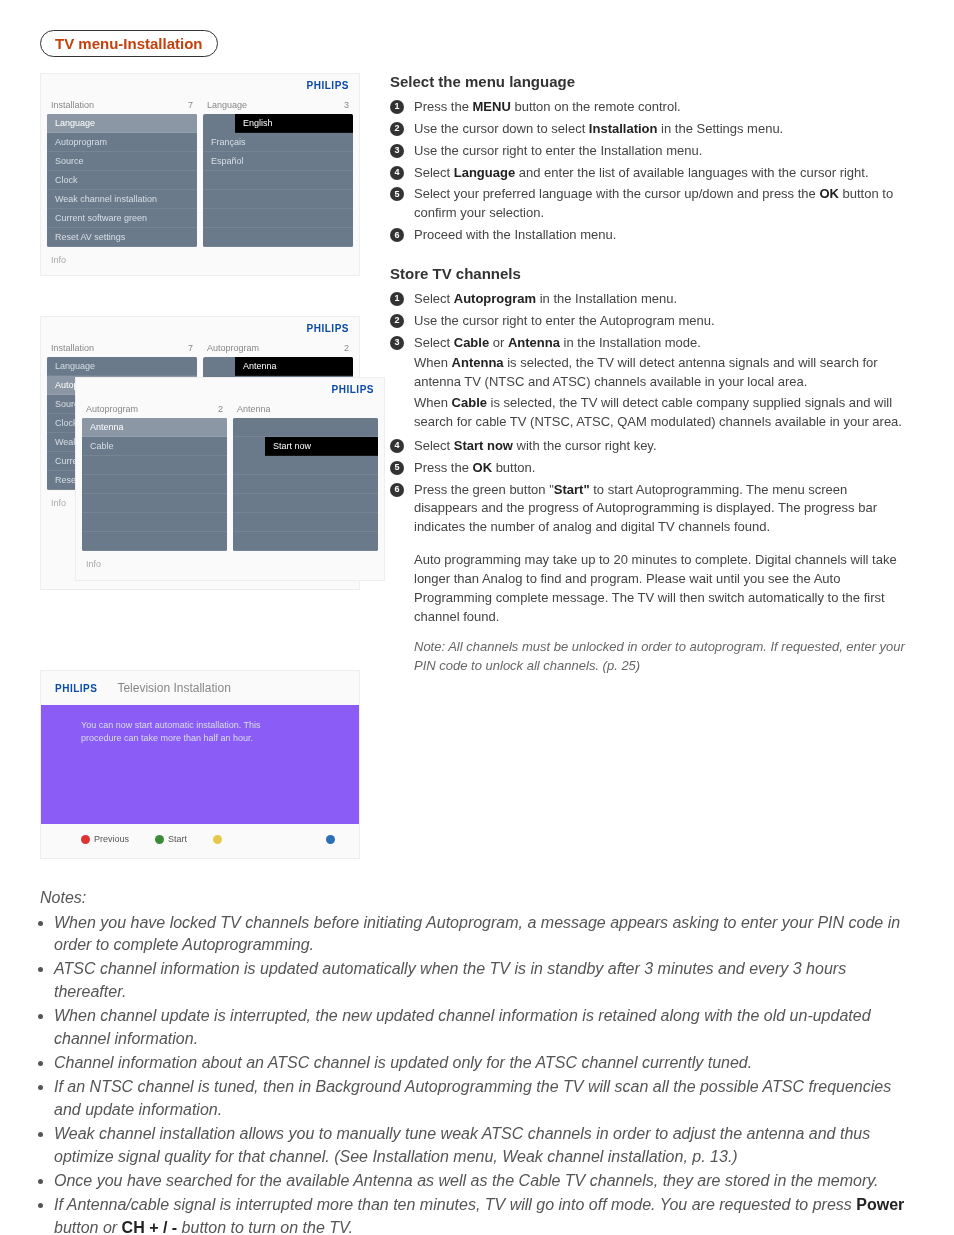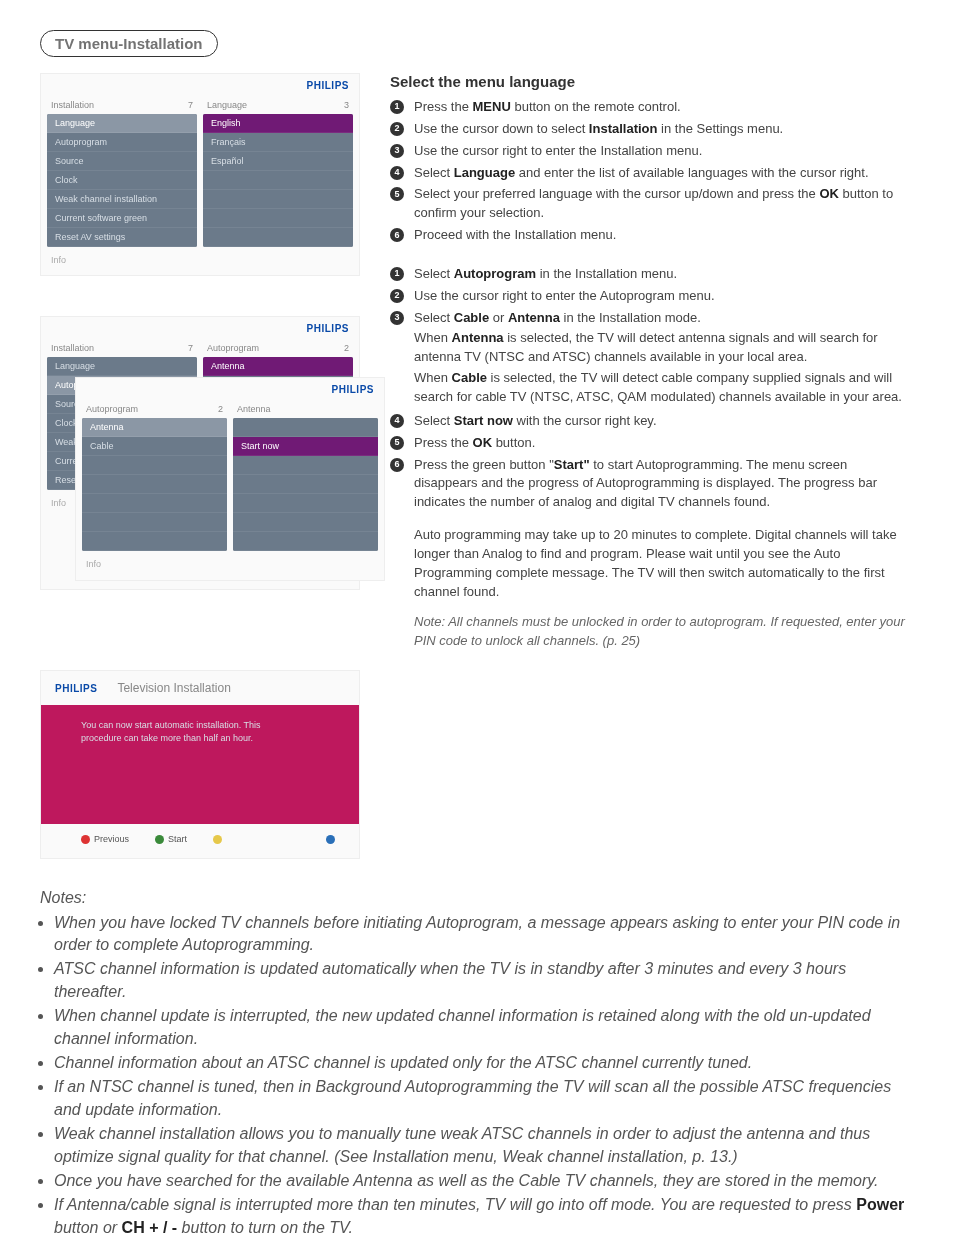--- a/index.html
+++ b/index.html
@@ -11,21 +11,21 @@
     background: #fff;
     width: 874px;
   }
   .page-title {
     display: inline-block;
     border: 1.5px solid #333;
     border-radius: 14px;
     padding: 4px 14px;
     font-weight: bold;
     font-size: 15px;
-    color: #737373;
+    color: #c2410c;
   }
   .content {
     display: flex;
     gap: 30px;
     margin-top: 16px;
   }
   .left-col { width: 320px; }
   .right-col { flex: 1; }
   .tv-screen {
     background: #fafafa;
@@ -56,37 +56,37 @@
   }
   .panel-body { background: #6b7a8a; border-radius: 2px; overflow: hidden; }
   .panel-row {
     font-size: 9px;
     color: #d8dfe6;
     padding: 4px 8px;
     border-bottom: 1px solid rgba(255,255,255,0.08);
     background: #6b7a8a;
     min-height: 10px;
   }
-  .panel-row.active { background: #701a75; color: #fff; }
+  .panel-row.active { background: #000000; color: #fff; margin-left: 32px; }
   .panel-row.highlight { background: #8b97a5; color: #fff; }
   .panel-footer { color: #aaa; font-size: 9px; padding: 8px 4px 4px 4px; }
   .tv-screen.overlay { position: relative; height: 260px; }
   .tv-screen.overlay .sub {
     position: absolute;
     top: 60px; left: 34px; right: -26px;
     background: #fafafa;
     border: 1px solid #eee;
     padding: 6px;
     height: 190px;
   }
   .install-screen { background: #fafafa; border: 1px solid #eee; padding: 0; margin-bottom: 20px; }
   .install-head { display: flex; align-items: center; gap: 20px; padding: 10px 14px; }
   .install-head .logo { color:#0a4aa8; font-weight:bold; font-size:10px; letter-spacing:0.5px; }
   .install-head .ttl { color:#888; font-size:12px; }
-  .install-body { background:#be185d; color:#d8dfe6; font-size:9px; padding: 14px 40px 80px 40px; line-height:1.4; }
+  .install-body { background:#8b5cf6; color:#d8dfe6; font-size:9px; padding: 14px 40px 80px 40px; line-height:1.4; }
   .install-foot { display:flex; gap: 26px; padding: 10px 20px 14px 40px; font-size:9px; color:#555; align-items:center;}
   .dot { width:9px; height:9px; border-radius:50%; display:inline-block; margin-right:4px; vertical-align:middle;}
   .dot.red{background:#d33;} .dot.green{background:#3a8a3a;} .dot.yellow{background:#e6c84a;} .dot.blue{background:#2a6fb8;}
 
   h2.section { font-size: 15px; font-weight: bold; color: #333; margin: 0 0 8px 0; }
   .steps { margin: 0 0 20px 0; padding: 0; }
   .step-row { display: flex; gap: 10px; margin-bottom: 3px; line-height: 1.45; }
   .step-num {
     width: 14px; height: 14px; border-radius: 50%; background: #333; color: #fff;
     font-size: 9px; font-weight: bold; display: inline-flex; align-items: center; justify-content: center;
@@ -262,20 +262,21 @@
       <div class="step-row">
           <span class="step-num">5</span>
           <div class="step-text"><span>Select your preferred language with the cursor up/down and press the </span><b>OK</b><span> button to confirm your selection.</span></div>
         </div>
       <div class="step-row">
           <span class="step-num">6</span>
           <div class="step-text"><span>Proceed with the Installation menu.</span></div>
         </div>
     </div>
 
+    <h2 class="section">Store TV channels</h2>
     <div class="steps">
       <div class="step-row">
           <span class="step-num">1</span>
           <div class="step-text"><span>Select </span><b>Autoprogram</b><span> in the Installation menu.</span></div>
         </div>
       <div class="step-row">
           <span class="step-num">2</span>
           <div class="step-text"><span>Use the cursor right to enter the Autoprogram menu.</span></div>
         </div>
       <div class="step-row">

